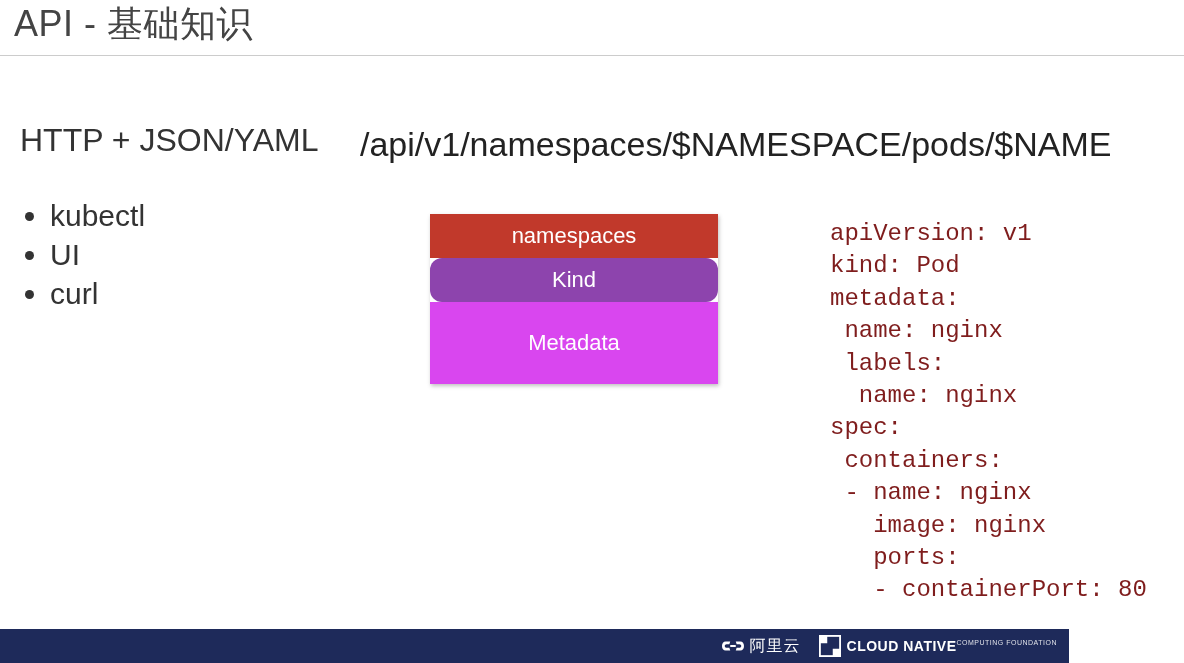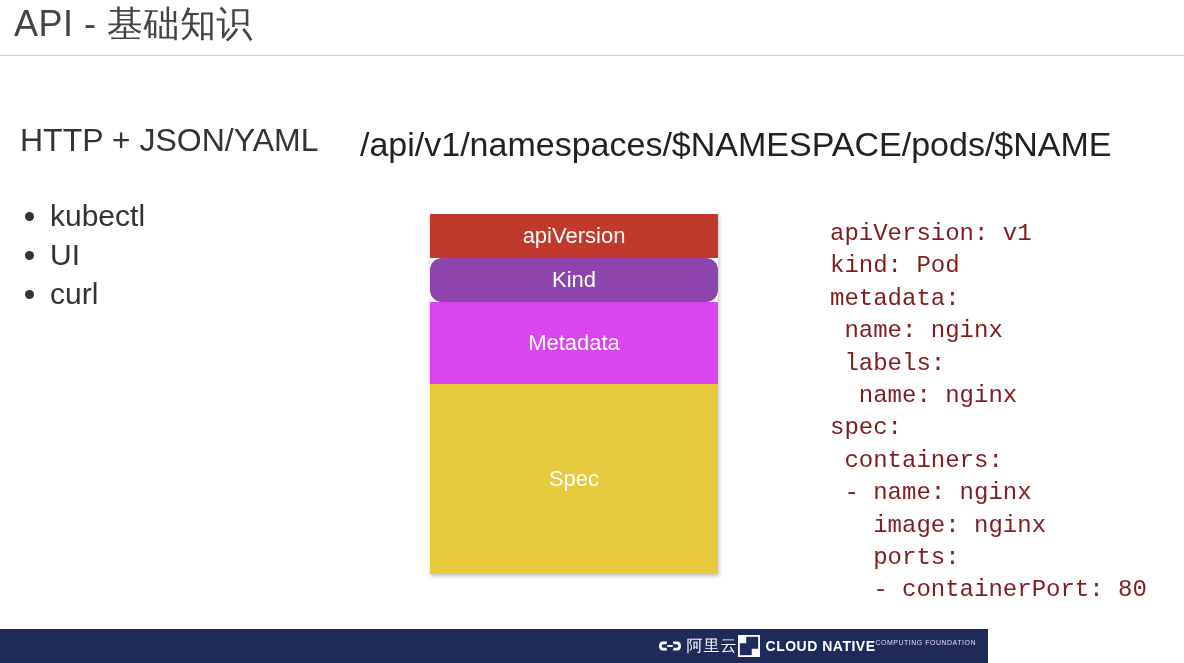--- a/index.html
+++ b/index.html
@@ -12,21 +12,21 @@
   .bullets { position: absolute; left: 20px; top: 196px; list-style: disc; padding-left: 30px; }
   .bullets li { font-size: 30px; font-weight: 400; color: #333; line-height: 1.3; }
   .api-path { position: absolute; left: 360px; top: 125px; font-size: 34px; font-weight: 300; color: #222; white-space: nowrap; }
   .stack { position: absolute; left: 430px; top: 214px; width: 288px; box-shadow: 1px 2px 4px rgba(0,0,0,0.25); }
   .stack-layer { width: 100%; display: flex; align-items: center; justify-content: center; color: #fff; font-size: 22px; font-weight: 300; }
   .layer-apiversion { height: 44px; background: #c1392b; }
   .layer-kind { height: 44px; background: #8d44ad; border-radius: 12px; }
   .layer-metadata { height: 82px; background: #d946ef; }
   .layer-spec { height: 190px; background: #e7c93d; }
   .yaml-block { position: absolute; left: 830px; top: 218px; font-family: "Courier New", Courier, monospace; font-size: 24px; line-height: 1.35; color: #7f1d1d; white-space: pre; }
-  .footer-bar { position: absolute; left: 0; bottom: 0; width: 988px; height: 34px; background: #1e2a5a; display: flex; align-items: center; justify-content: flex-end; padding-right: 12px; }
+  .footer-bar { position: absolute; left: 0; bottom: 0; width: 1069px; height: 34px; background: #1e2a5a; display: flex; align-items: center; justify-content: flex-end; padding-right: 12px; gap: 18px; }
   .logo-block { display: flex; align-items: center; gap: 6px; color: #fff; }
   .aliyun-icon { width: 22px; height: 22px; }
   .aliyun-text { font-size: 16px; font-weight: 500; letter-spacing: 1px; }
   .cncf-icon { width: 22px; height: 22px; }
   .cncf-text { display: flex; flex-direction: row; line-height: 1; }
   .cncf-main { font-size: 14px; font-weight: 700; letter-spacing: 0.5px; }
   .cncf-sub { font-size: 7px; letter-spacing: 0.5px; opacity: 0.85; }
 </style>
 </head>
 <body>
@@ -42,24 +42,23 @@
 
   <ul class="bullets">
     <li>kubectl</li>
     <li>UI</li>
     <li>curl</li>
   </ul>
 
   <div class="api-path">/api/v1/namespaces/$NAMESPACE/pods/$NAME</div>
 
   <div class="stack">
-    <div class="stack-layer layer-apiversion">apiVersion</div>
+    <div class="stack-layer layer-apiversion">namespaces</div>
     <div class="stack-layer layer-kind">Kind</div>
     <div class="stack-layer layer-metadata">Metadata</div>
-    <div class="stack-layer layer-spec">Spec</div>
   </div>
 
   <div class="yaml-block">apiVersion: v1
 kind: Pod
 metadata:
  name: nginx
  labels:
   name: nginx
 spec:
  containers:

